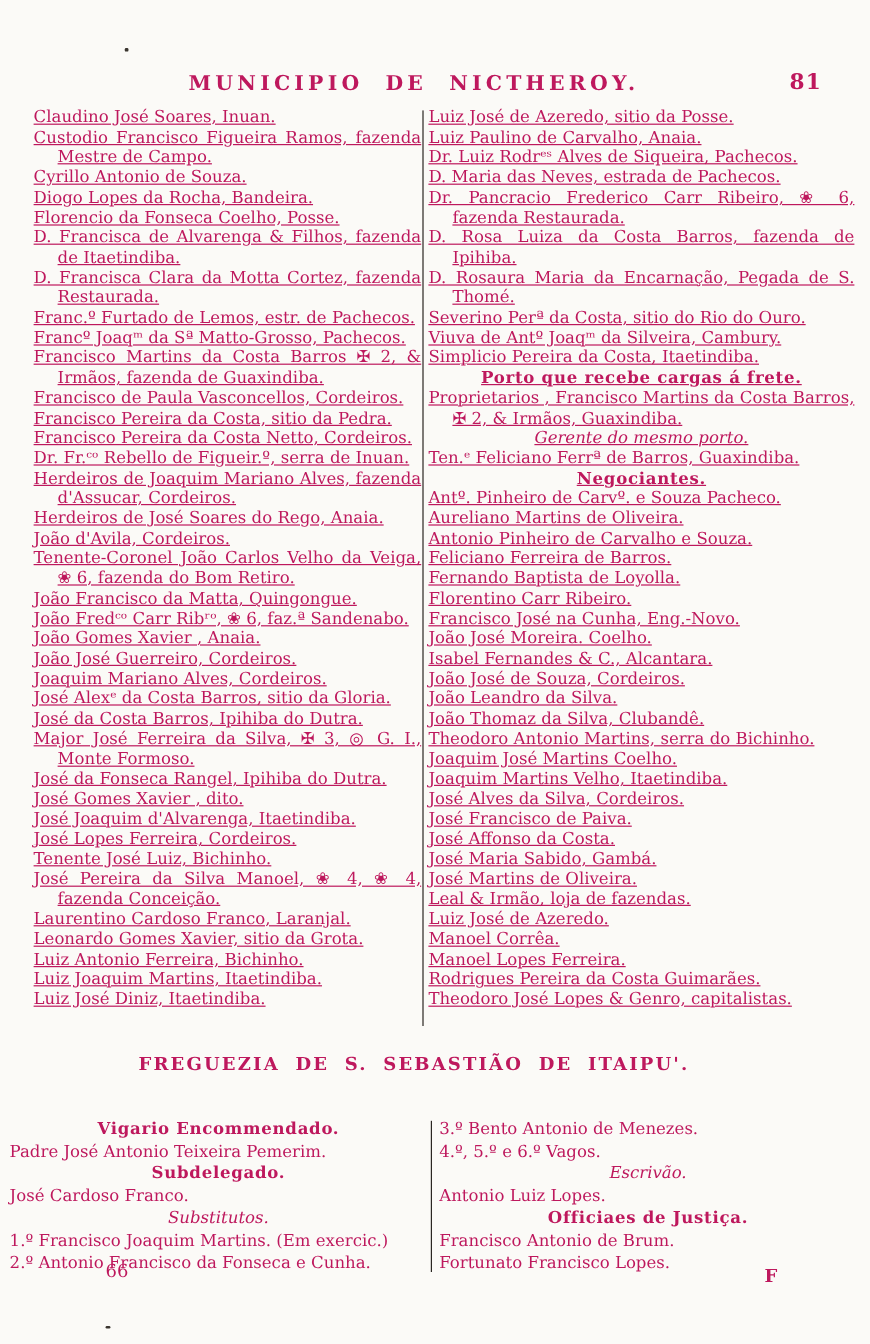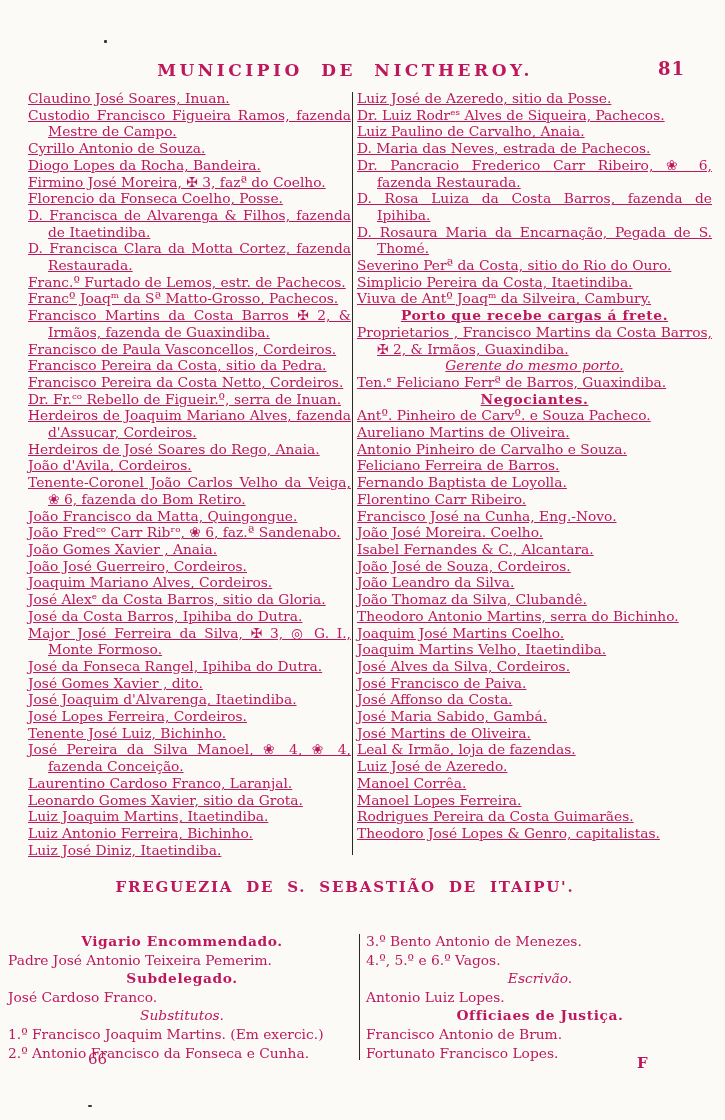--- a/index.html
+++ b/index.html
@@ -60,21 +60,20 @@
 <div class="page">
 
   <div class="page-title">MUNICIPIO DE NICTHEROY.</div>
   <div class="page-number">81</div>
 
   <div class="col col-left">
       <div class="entry">Claudino José Soares, Inuan.</div>
       <div class="entry">Custodio Francisco Figueira Ramos, fazenda Mestre de Campo.</div>
       <div class="entry">Cyrillo Antonio de Souza.</div>
       <div class="entry">Diogo Lopes da Rocha, Bandeira.</div>
-      <div class="entry">Firmino José Moreira, ✠ 3, fazª do Coelho.</div>
       <div class="entry">Florencio da Fonseca Coelho, Posse.</div>
       <div class="entry">D. Francisca de Alvarenga &amp; Filhos, fazenda de Itaetindiba.</div>
       <div class="entry">D. Francisca Clara da Motta Cortez, fazenda Restaurada.</div>
       <div class="entry">Franc.º Furtado de Lemos, estr. de Pachecos.</div>
       <div class="entry">Francº Joaqᵐ da Sª Matto-Grosso, Pachecos.</div>
       <div class="entry">Francisco Martins da Costa Barros ✠ 2, &amp; Irmãos, fazenda de Guaxindiba.</div>
       <div class="entry">Francisco de Paula Vasconcellos, Cordeiros.</div>
       <div class="entry">Francisco Pereira da Costa, sitio da Pedra.</div>
       <div class="entry">Francisco Pereira da Costa Netto, Cordeiros.</div>
       <div class="entry">Dr. Fr.ᶜᵒ Rebello de Figueir.º, serra de Inuan.</div>
@@ -91,36 +90,36 @@
       <div class="entry">José da Costa Barros, Ipihiba do Dutra.</div>
       <div class="entry">Major José Ferreira da Silva, ✠ 3, ◎ G. I., Monte Formoso.</div>
       <div class="entry">José da Fonseca Rangel, Ipihiba do Dutra.</div>
       <div class="entry">José Gomes Xavier , dito.</div>
       <div class="entry">José Joaquim d'Alvarenga, Itaetindiba.</div>
       <div class="entry">José Lopes Ferreira, Cordeiros.</div>
       <div class="entry">Tenente José Luiz, Bichinho.</div>
       <div class="entry">José Pereira da Silva Manoel, ❀ 4, ❀ 4, fazenda Conceição.</div>
       <div class="entry">Laurentino Cardoso Franco, Laranjal.</div>
       <div class="entry">Leonardo Gomes Xavier, sitio da Grota.</div>
+      <div class="entry">Luiz Antonio Ferreira, Bichinho.</div>
       <div class="entry">Luiz Joaquim Martins, Itaetindiba.</div>
-      <div class="entry">Luiz Antonio Ferreira, Bichinho.</div>
       <div class="entry">Luiz José Diniz, Itaetindiba.</div>
     </div>
   <div class="vrule vrule-main"></div>
   <div class="col col-right">
       <div class="entry">Luiz José de Azeredo, sitio da Posse.</div>
+      <div class="entry">Luiz Paulino de Carvalho, Anaia.</div>
       <div class="entry">Dr. Luiz Rodrᵉˢ Alves de Siqueira, Pachecos.</div>
-      <div class="entry">Luiz Paulino de Carvalho, Anaia.</div>
       <div class="entry">D. Maria das Neves, estrada de Pachecos.</div>
       <div class="entry">Dr. Pancracio Frederico Carr Ribeiro, ❀ 6, fazenda Restaurada.</div>
       <div class="entry">D. Rosa Luiza da Costa Barros, fazenda de Ipihiba.</div>
       <div class="entry">D. Rosaura Maria da Encarnação, Pegada de S. Thomé.</div>
       <div class="entry">Severino Perª da Costa, sitio do Rio do Ouro.</div>
+      <div class="entry">Viuva de Antº Joaqᵐ da Silveira, Cambury.</div>
       <div class="entry">Simplicio Pereira da Costa, Itaetindiba.</div>
-      <div class="entry">Viuva de Antº Joaqᵐ da Silveira, Cambury.</div>
       <div class="entry bold">Porto que recebe cargas á frete.</div>
       <div class="entry">Proprietarios , Francisco Martins da Costa Barros, ✠ 2, &amp; Irmãos, Guaxindiba.</div>
       <div class="entry italic">Gerente do mesmo porto.</div>
       <div class="entry">Ten.ᵉ Feliciano Ferrª de Barros, Guaxindiba.</div>
       <div class="entry bold">Negociantes.</div>
       <div class="entry">Antº. Pinheiro de Carvº. e Souza Pacheco.</div>
       <div class="entry">Aureliano Martins de Oliveira.</div>
       <div class="entry">Antonio Pinheiro de Carvalho e Souza.</div>
       <div class="entry">Feliciano Ferreira de Barros.</div>
       <div class="entry">Fernando Baptista de Loyolla.</div>

